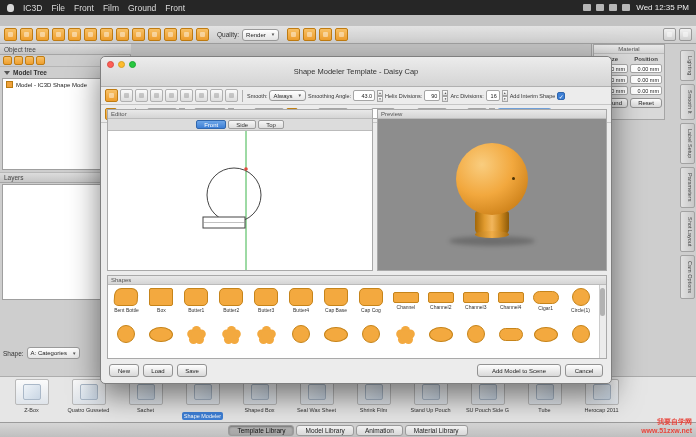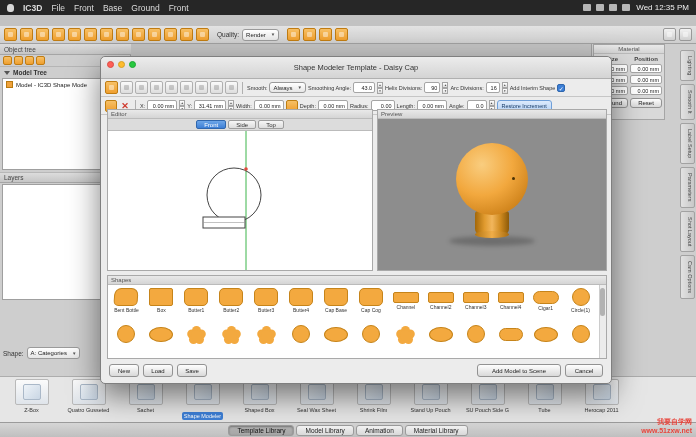--- a/index.html
+++ b/index.html
@@ -4,21 +4,21 @@
 <style>
 *{margin:0;padding:0;box-sizing:border-box}
 html,body{width:696px;height:437px}
 body{font-family:"Liberation Sans",sans-serif;background:#c2c2c2}
 #screen{position:relative;width:696px;height:437px;overflow:hidden;background:#c2c2c2}
 
 
 #menubar{position:absolute;left:0;top:0;width:696px;height:15px;background:#262626;color:#ddd;display:flex;align-items:center;font-size:8.5px;padding:0 7px;gap:9px;z-index:50}
 .apple{width:7px;height:8px;background:#d8d8d8;border-radius:45% 45% 40% 40%}
 .mb-item{cursor:default;white-space:nowrap}
-.mb-item.bold{font-weight:bold}
+.mb-item.bold{font-weight:normal}
 #mb-right{margin-left:auto;display:flex;align-items:center;gap:6px}
 .status-ico{width:8px;height:7px;background:#cfcfcf;border-radius:1px;opacity:.85;display:inline-block}
 #clock{font-size:8px;color:#f0f0f0;white-space:nowrap}
 
 
 #titlebar{position:absolute;left:0;top:15px;width:696px;height:11px;background:linear-gradient(#efefef,#dcdcdc);border-bottom:1px solid #b5b5b5;text-align:center;font-size:7.5px;color:#444;line-height:11px;z-index:10}
 #main-toolbar{position:absolute;left:0;top:26px;width:696px;height:18px;background:linear-gradient(#e3e3e3,#cecece);border-bottom:1px solid #a0a0a0;display:flex;align-items:center;padding:0 4px;gap:3px;z-index:10}
 .tb-ico{width:13px;height:13px;border-radius:2px;background:linear-gradient(#f7c066,#ef9f2e);border:1px solid #c07c12;position:relative;flex:0 0 auto}
 .tb-ico:after{content:"";position:absolute;left:3px;top:3px;right:3px;bottom:3px;background:rgba(255,255,255,.45);border-radius:1px}
 .tb-ico.gray{background:linear-gradient(#f2f2f2,#d0d0d0);border-color:#999}
@@ -64,21 +64,21 @@
 .lib-thumb:after{content:"";position:absolute;left:7px;top:4px;right:7px;bottom:4px;background:linear-gradient(135deg,#eef3f8,#c9d6e4);border:1px solid #aab8c8;border-radius:2px}
 .lib-label{font-size:5.5px;color:#333;line-height:8px;white-space:nowrap;overflow:hidden;text-overflow:ellipsis;max-width:55px;margin:0 auto}
 .lib-item.selected .lib-label{background:#3d7fd6;color:#fff;border-radius:2px;display:inline-block;padding:0 2px;max-width:51px}
 #bottom-tabbar{position:absolute;left:0;top:422px;width:696px;height:15px;background:linear-gradient(#d6d6d6,#bfbfbf);border-top:1px solid #9b9b9b;display:flex;justify-content:center;align-items:center;gap:2px;z-index:6}
 .btab{font-size:6.5px;color:#222;padding:0 8px;border:1px solid #9b9b9b;border-radius:3px;background:linear-gradient(#f3f3f3,#d8d8d8);height:11px;display:flex;align-items:center;white-space:nowrap}
 .btab.active{background:linear-gradient(#b4b4b4,#a5a5a5);color:#111;box-shadow:inset 0 1px 2px rgba(0,0,0,.35)}
 #watermark{position:absolute;right:4px;top:418px;text-align:right;z-index:40;color:#e8453c;font-size:7px;font-weight:bold;line-height:8.5px}
 
 
 #dialog{position:absolute;left:100px;top:56px;width:512px;height:328px;background:#ececec;border:1px solid #7f7f7f;border-radius:5px;box-shadow:0 12px 30px rgba(0,0,0,.5);z-index:20}
-#dlg-titlebar{height:22px;background:linear-gradient(#ececec,#d4d4d4);border-bottom:1px solid #b0b0b0;border-radius:5px 5px 0 0;position:relative;display:flex;align-items:center;justify-content:center;font-size:7.5px;color:#333}
+#dlg-titlebar{height:30px;background:linear-gradient(#ececec,#d4d4d4);border-bottom:1px solid #b0b0b0;border-radius:5px 5px 0 0;position:relative;display:flex;align-items:center;justify-content:center;font-size:7.5px;color:#333}
 .tl{position:absolute;top:3.5px;width:7px;height:7px;border-radius:50%}
 .tl.red{left:6px;background:#ff5f57;border:1px solid #d94c43}
 .tl.yellow{left:17px;background:#febc2e;border:1px solid #d6a024}
 .tl.green{left:28px;background:#28c840;border:1px solid #1ea833}
 #dlg-tb1{height:18px;display:flex;align-items:center;padding:0 4px;gap:2px;border-bottom:1px solid #c6c6c6}
 #dlg-tb2{height:18px;display:flex;align-items:center;padding:0 4px;gap:2px;border-bottom:1px solid #c6c6c6}
 .dlg-ico{width:13px;height:13px;border-radius:2px;border:1px solid #b0b0b0;background:linear-gradient(#fafafa,#ddd);position:relative;flex:0 0 auto}
 .dlg-ico:after{content:"";position:absolute;left:3px;top:3px;right:3px;bottom:3px;background:rgba(120,120,120,.35);border-radius:1px}
 .dlg-ico.orange{background:linear-gradient(#f7c066,#ef9f2e);border-color:#c07c12}
 .dlg-ico.orange:after{background:rgba(255,255,255,.45)}
@@ -128,21 +128,21 @@
 <body>
 
 <div id="screen">
 
   <div id="menubar">
     <span class="apple"></span>
     <span id="mb-items" style="display:flex;gap:9px">
         <span class="mb-item bold">IC3D</span>
         <span class="mb-item">File</span>
         <span class="mb-item">Front</span>
-        <span class="mb-item">Base</span>
+        <span class="mb-item">Film</span>
         <span class="mb-item">Ground</span>
         <span class="mb-item">Front</span>
       </span>
     <span id="mb-right">
       <span id="mb-status" style="display:flex;gap:5px">
           <span class="status-ico"></span>
           <span class="status-ico"></span>
           <span class="status-ico"></span>
           <span class="status-ico"></span>
         </span>

